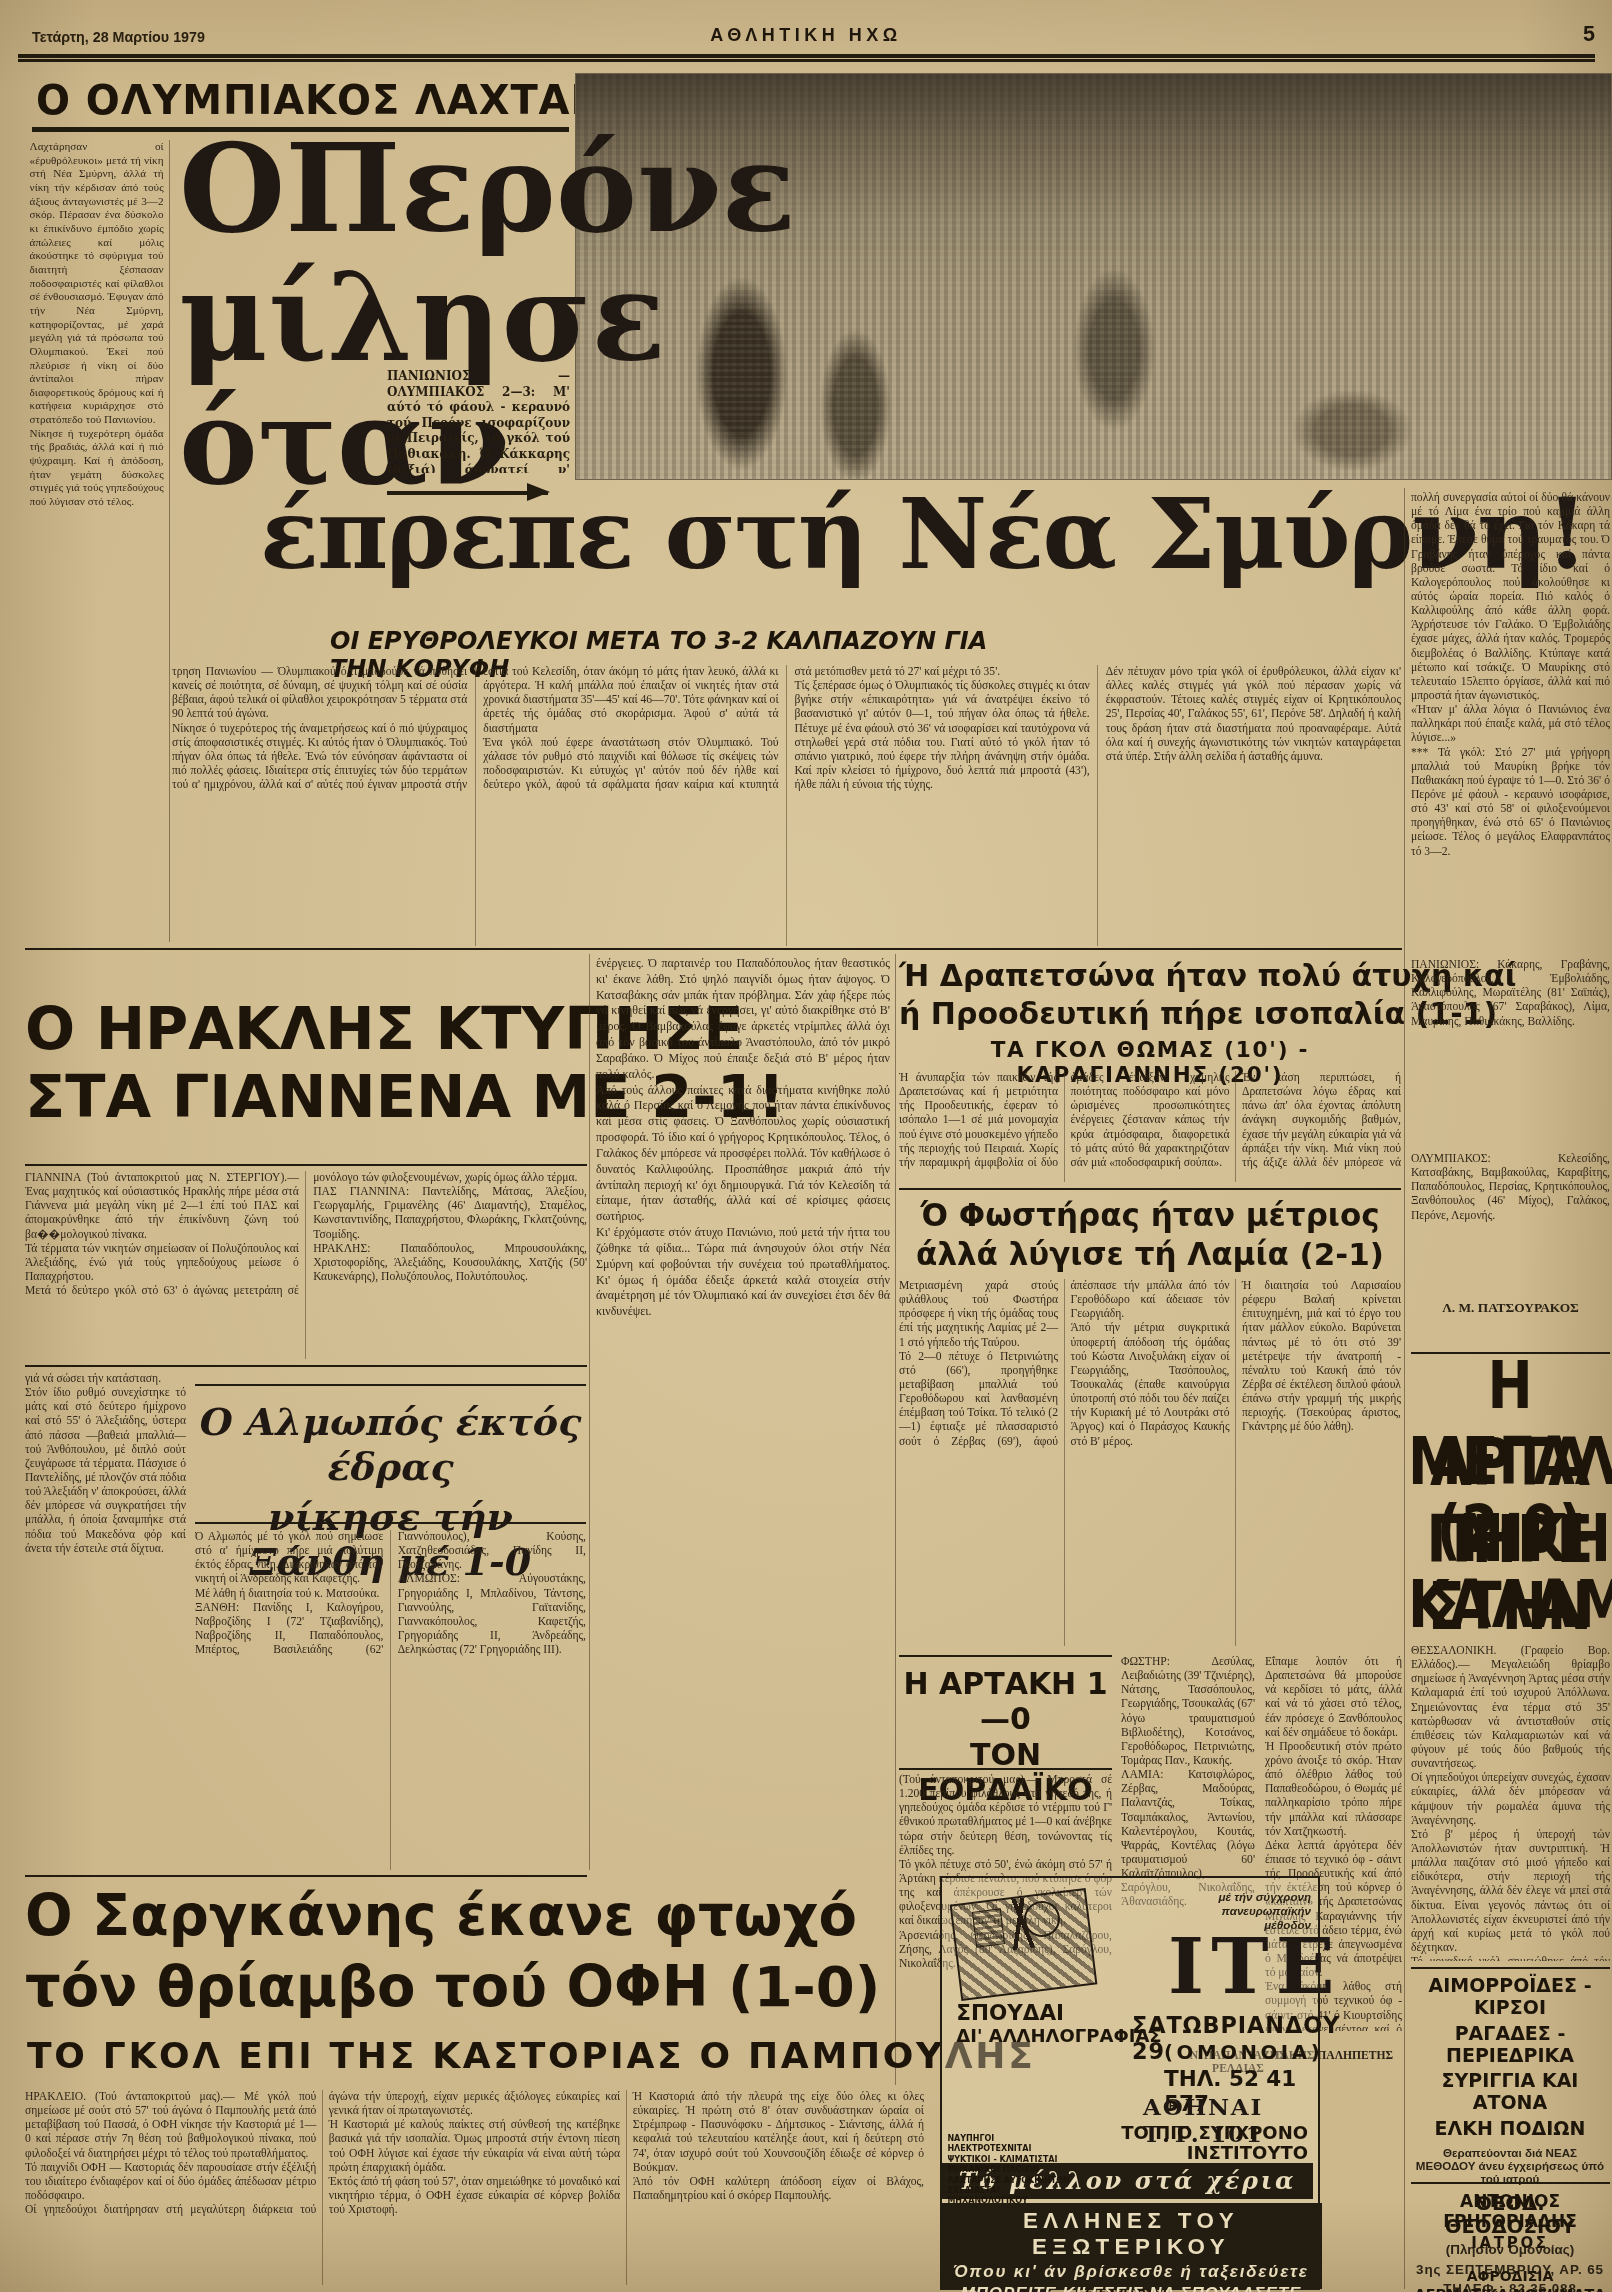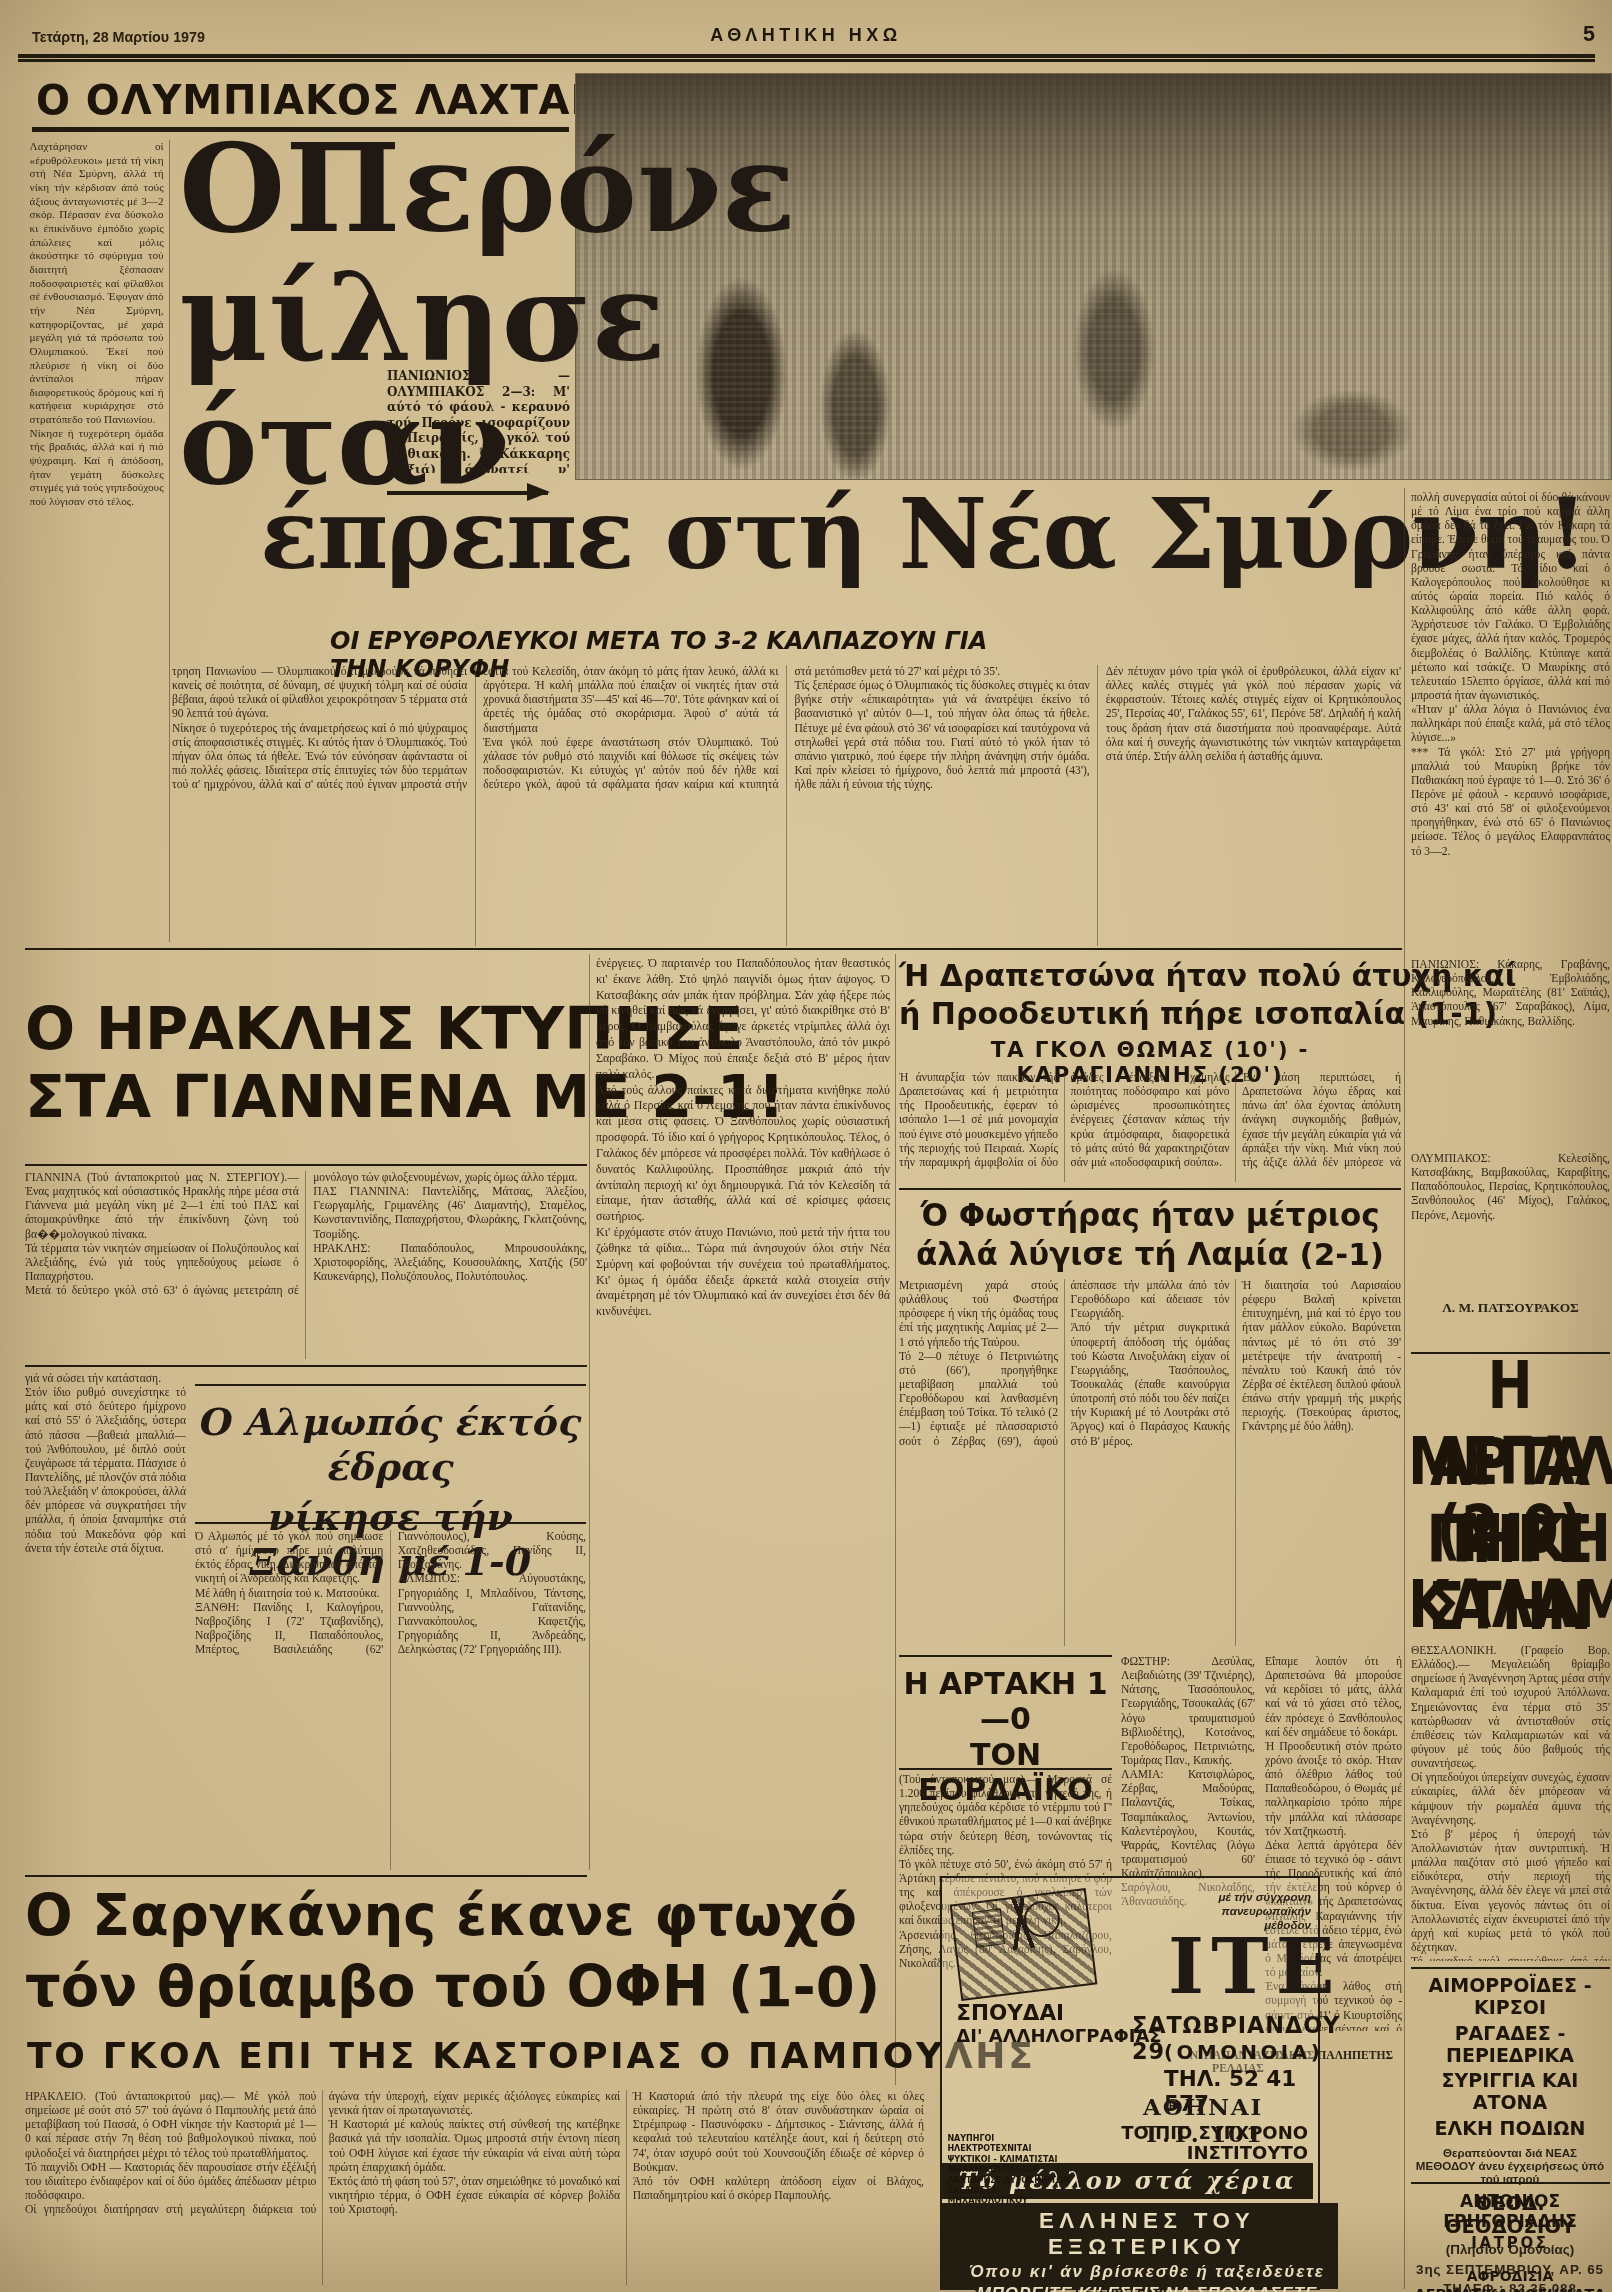--- a/index.html
+++ b/index.html
@@ -242,20 +242,20 @@
       <div>ΗΛΕΚΤΡΟΤΕΧΝΙΤΑΙ</div>
       <div>ΨΥΚΤΙΚΟΙ - ΚΛΙΜΑΤΙΣΤΑΙ</div>
       <div>ΜΗΧΑΝΙΚΟΙ ΠΛΟΙΩΝ</div>
       <div>ΛΑΧΤΑΡΗΣΕ ΑΥΤΟΚΙΝΗΤΩΝ</div>
       <div>ΣΧΕΔΙΑΣΤΑΙ ΜΗΧΑΝΟΛΟΓΙΚΟΥ</div>
       <div>ΣΧΕΔΙΑΣΤΑΙ ΑΡΧΙΤΕΚΤΟΝΙΚΟΥ</div>
     </div>
 
     <div class="abs banner ctr" style="left:0px;top:333px;width:371px;height:0px;"></div>
   </div>
-  <div class="abs banner ctr" style="left:940px;top:2203px;width:382px;height:86px;padding-left:16px;">
+  <div class="abs banner ctr" style="left:940px;top:2203px;width:382px;height:86px;">
     <div style="font-size:22.4px;font-weight:900;letter-spacing:5.4px;margin-top:5.4px;">ΕΛΛΗΝΕΣ ΤΟΥ ΕΞΩΤΕΡΙΚΟΥ</div>
     <div class="ital" style="font-size:17px;font-weight:bold;letter-spacing:1.8px;margin-top:1.8px;">Όπου κι' άν βρίσκεσθε ή ταξειδεύετε</div>
     <div class="ital" style="font-size:17px;font-weight:900;letter-spacing:0.9px;margin-top:1.8px;">ΜΠΟΡΕΙΤΕ ΚΙ' ΕΣΕΙΣ ΝΑ ΣΠΟΥΔΑΣΕΤΕ ΣΤΟ ΙΤΕ</div>
   </div>
 
 </div>
 
 
 </body></html>

